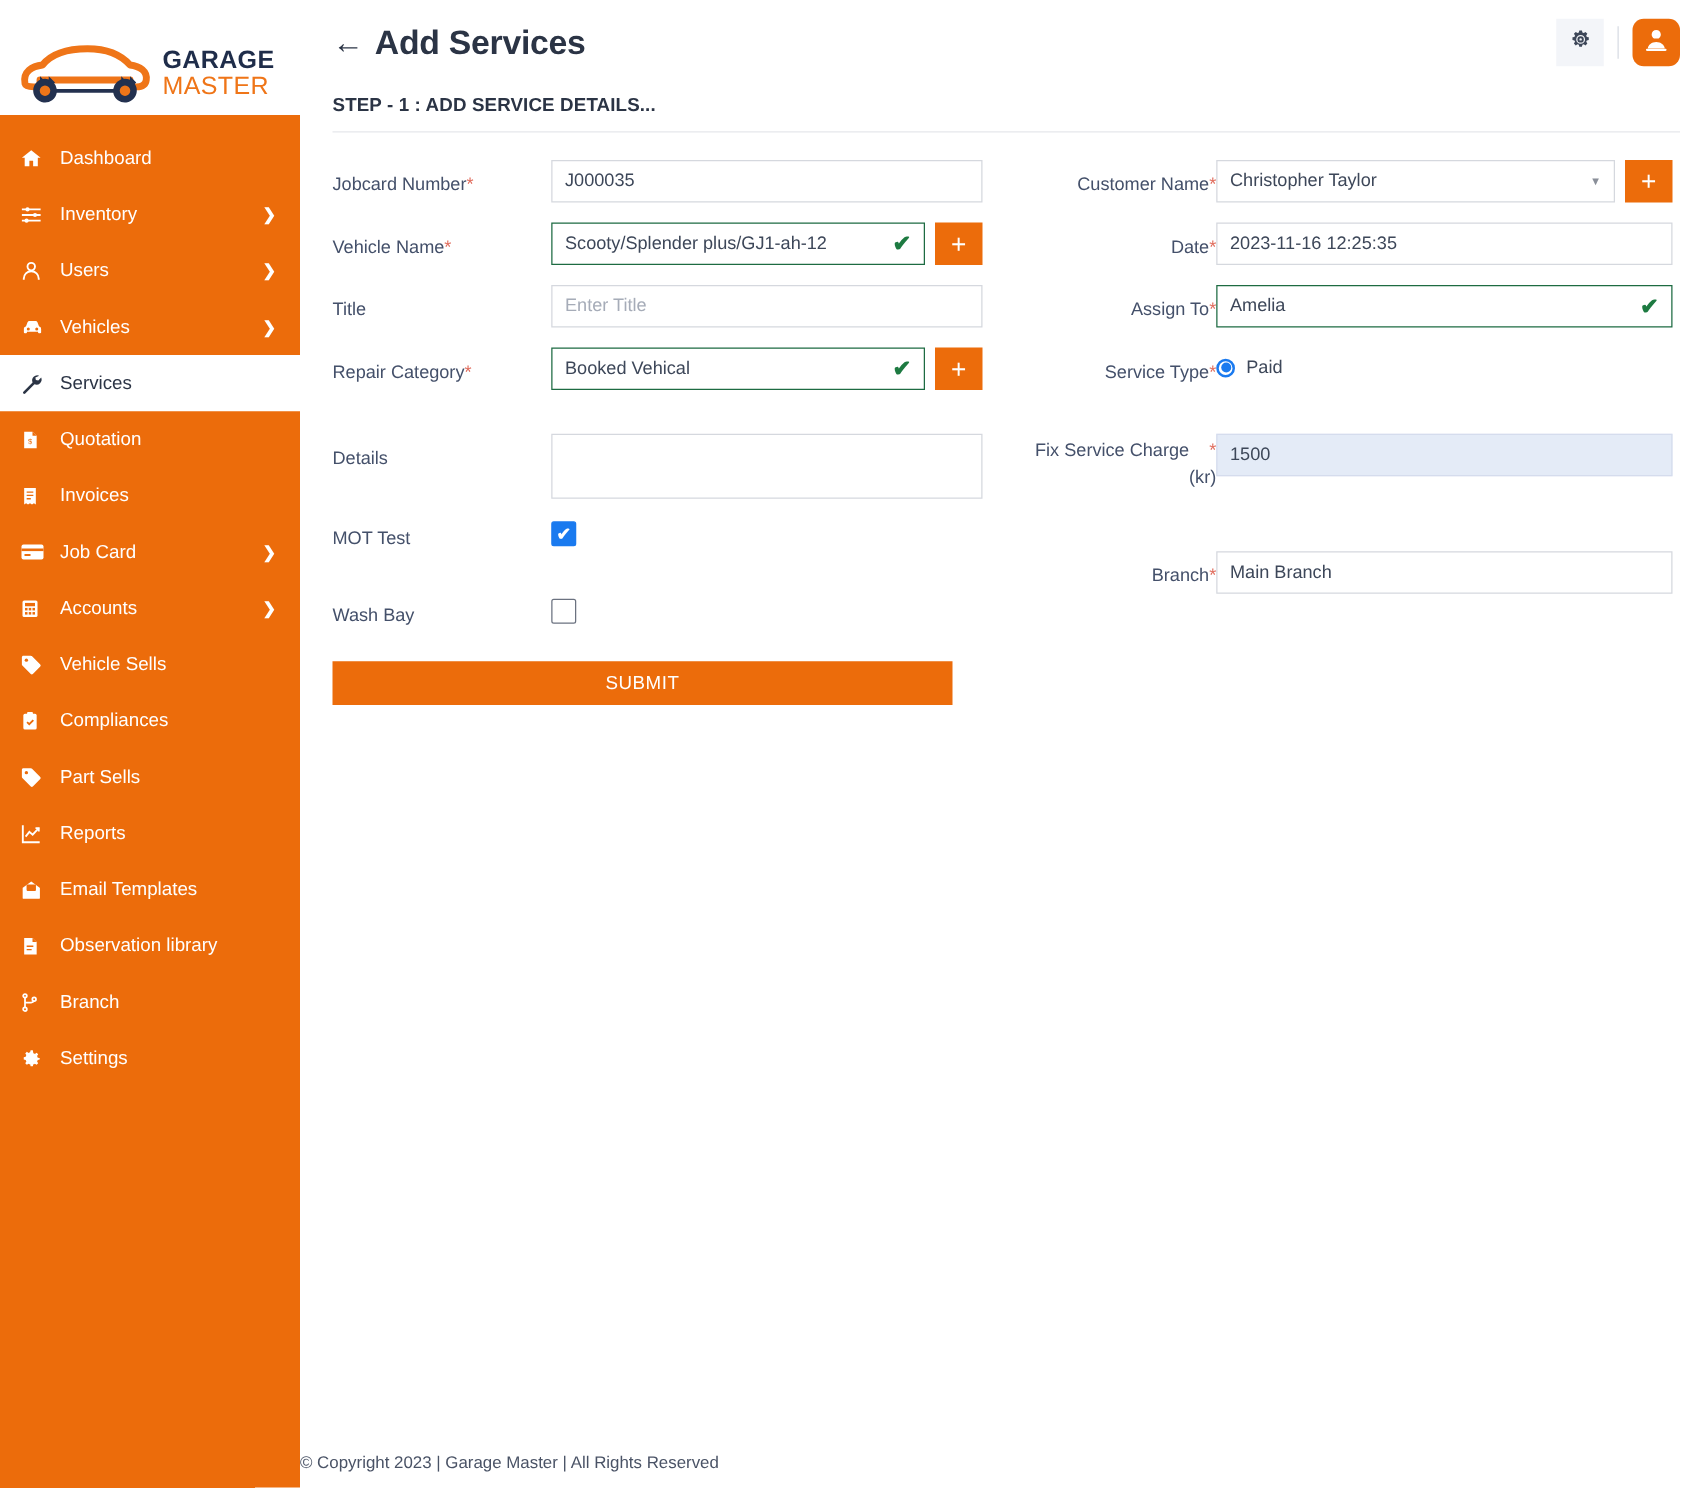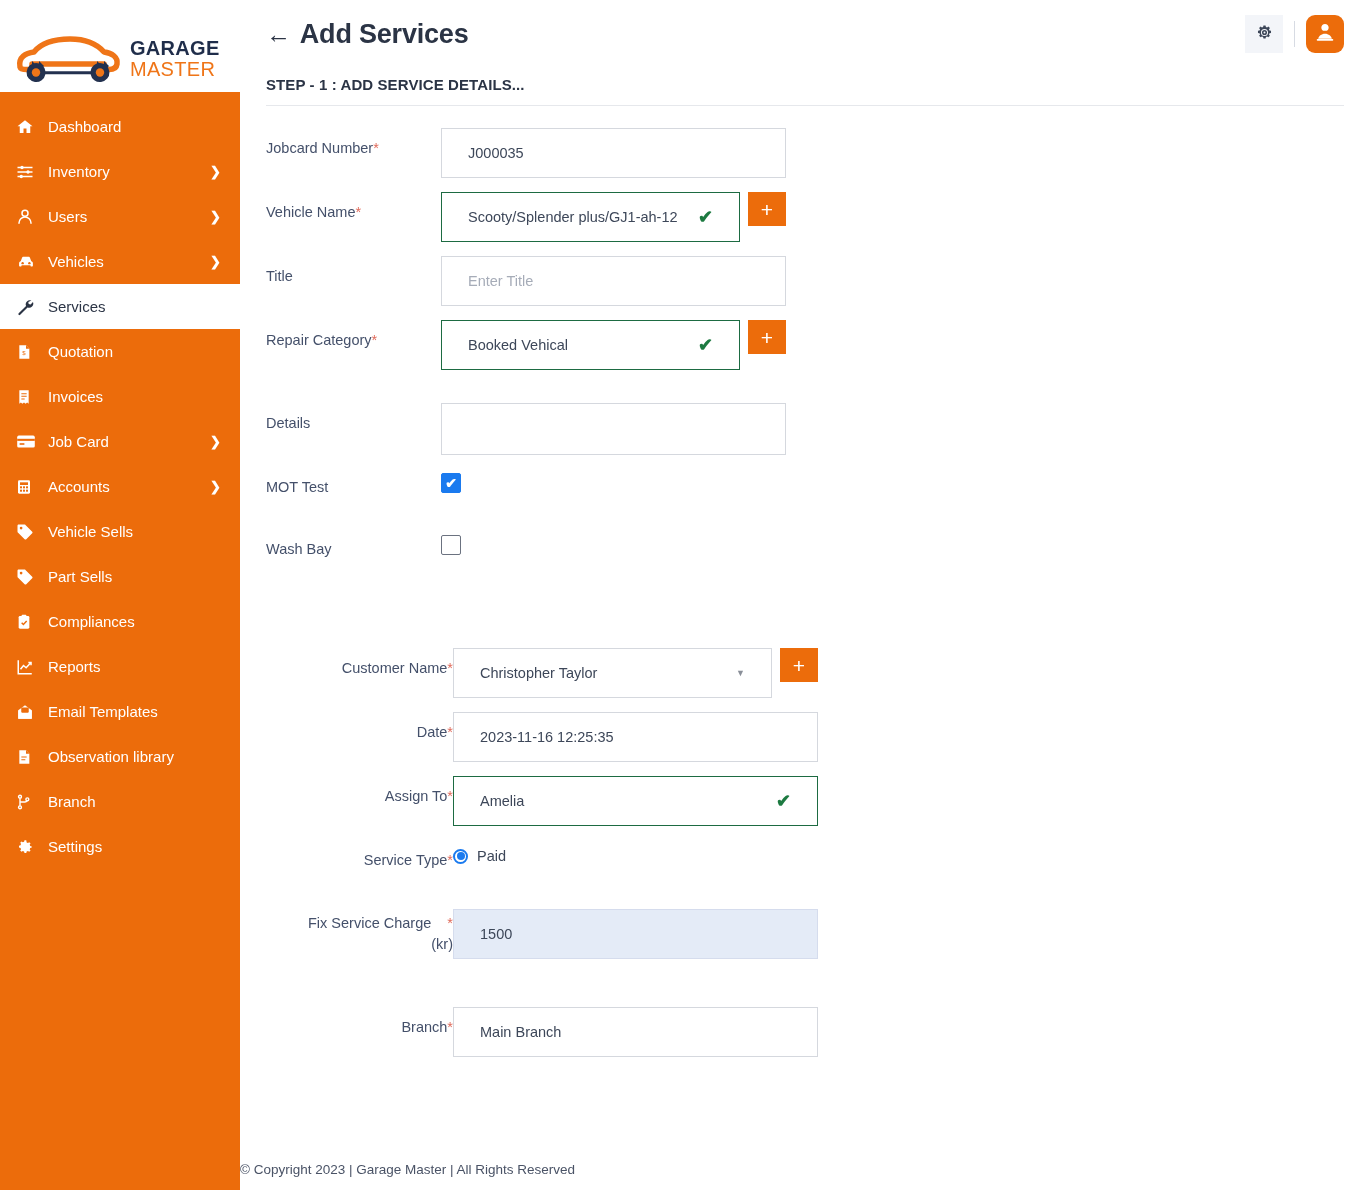--- a/index.html
+++ b/index.html
@@ -118,21 +118,20 @@
   }
   .step-rule {
     margin-top: 12px;
     border-bottom: 1px solid #e6e8ec;
   }
 
   
   .form {
     padding: 22px 22px 0 26px;
     display: flex;
-    flex-direction: column;
   }
   .col { width: 520px; flex: 0 0 520px; }
   .col.right { margin-left: 12px; width: 540px; flex: 0 0 540px; text-align: right; }
 
   .row {
     display: flex;
     align-items: flex-start;
     margin-bottom: 14px;
     min-height: 36px;
   }
@@ -145,26 +144,26 @@
   }
   .row .lab .req { color: #e06a5a; }
   .row .fld {
     flex: 1 1 auto;
     display: flex;
     align-items: flex-start;
     gap: 8px;
   }
 
   .inp {
-    height: 50px;
+    height: 34px;
     border: 1px solid #d5d8de;
     background: #ffffff;
     font-size: 14.5px;
     color: #3d4759;
-    padding: 0 26px;
+    padding: 0 10px;
     display: flex;
     align-items: center;
     width: 100%;
     font-family: "Liberation Sans", sans-serif;
     position: relative;
   }
   .inp.valid { border: 1px solid #1d6b42; }
   .inp.readonly-blue { background: #e4ebf7; border-color: #d5dced; }
   .inp .ph { color: #a6acb8; }
   .inp .tick {
@@ -391,38 +390,38 @@
               <path d="M2 11.5V3.6C2 2.7 2.7 2 3.6 2h7.9c.4 0 .8.2 1.1.5l9 9a1.6 1.6 0 0 1 0 2.2l-7.9 7.9a1.6 1.6 0 0 1-2.2 0l-9-9c-.3-.3-.5-.7-.5-1.1z"></path>
               <circle cx="6.8" cy="6.8" r="1.8" fill="#ec6c0b"></circle>
             </svg>
           </span>
         <span class="lbl">Vehicle Sells</span>
         <span class="chev"></span>
       </div>
 
       <div class="nav-item">
         <span class="ico">
-            <svg width="18" height="18" viewBox="0 0 24 24" fill="currentColor">
-              <path d="M2 11.5V3.6C2 2.7 2.7 2 3.6 2h7.9c.4 0 .8.2 1.1.5l9 9a1.6 1.6 0 0 1 0 2.2l-7.9 7.9a1.6 1.6 0 0 1-2.2 0l-9-9c-.3-.3-.5-.7-.5-1.1z"></path>
-              <circle cx="6.8" cy="6.8" r="1.8" fill="#ec6c0b"></circle>
-            </svg>
-          </span>
-        <span class="lbl">Part Sells</span>
-        <span class="chev"></span>
-      </div>
-
-      <div class="nav-item">
-        <span class="ico">
             <svg width="16" height="18" viewBox="0 0 24 24" fill="currentColor">
               <rect x="4" y="3" width="16" height="19" rx="2"></rect>
               <rect x="8.5" y="1" width="7" height="4" rx="1.2"></rect>
               <path d="M8.5 13l2.6 2.6L16 10.6" stroke="#ec6c0b" stroke-width="2.2" fill="none"></path>
             </svg>
           </span>
         <span class="lbl">Compliances</span>
+        <span class="chev"></span>
+      </div>
+
+      <div class="nav-item">
+        <span class="ico">
+            <svg width="18" height="18" viewBox="0 0 24 24" fill="currentColor">
+              <path d="M2 11.5V3.6C2 2.7 2.7 2 3.6 2h7.9c.4 0 .8.2 1.1.5l9 9a1.6 1.6 0 0 1 0 2.2l-7.9 7.9a1.6 1.6 0 0 1-2.2 0l-9-9c-.3-.3-.5-.7-.5-1.1z"></path>
+              <circle cx="6.8" cy="6.8" r="1.8" fill="#ec6c0b"></circle>
+            </svg>
+          </span>
+        <span class="lbl">Part Sells</span>
         <span class="chev"></span>
       </div>
 
       <div class="nav-item">
         <span class="ico">
             <svg width="18" height="18" viewBox="0 0 24 24" fill="none" stroke="currentColor" stroke-width="2">
               <path d="M3 3v18h18" stroke-width="2"></path>
               <path d="M6 15l4-5 3.5 3L20 6"></path>
               <path d="M16.5 6H20v3.5"></path>
             </svg>

